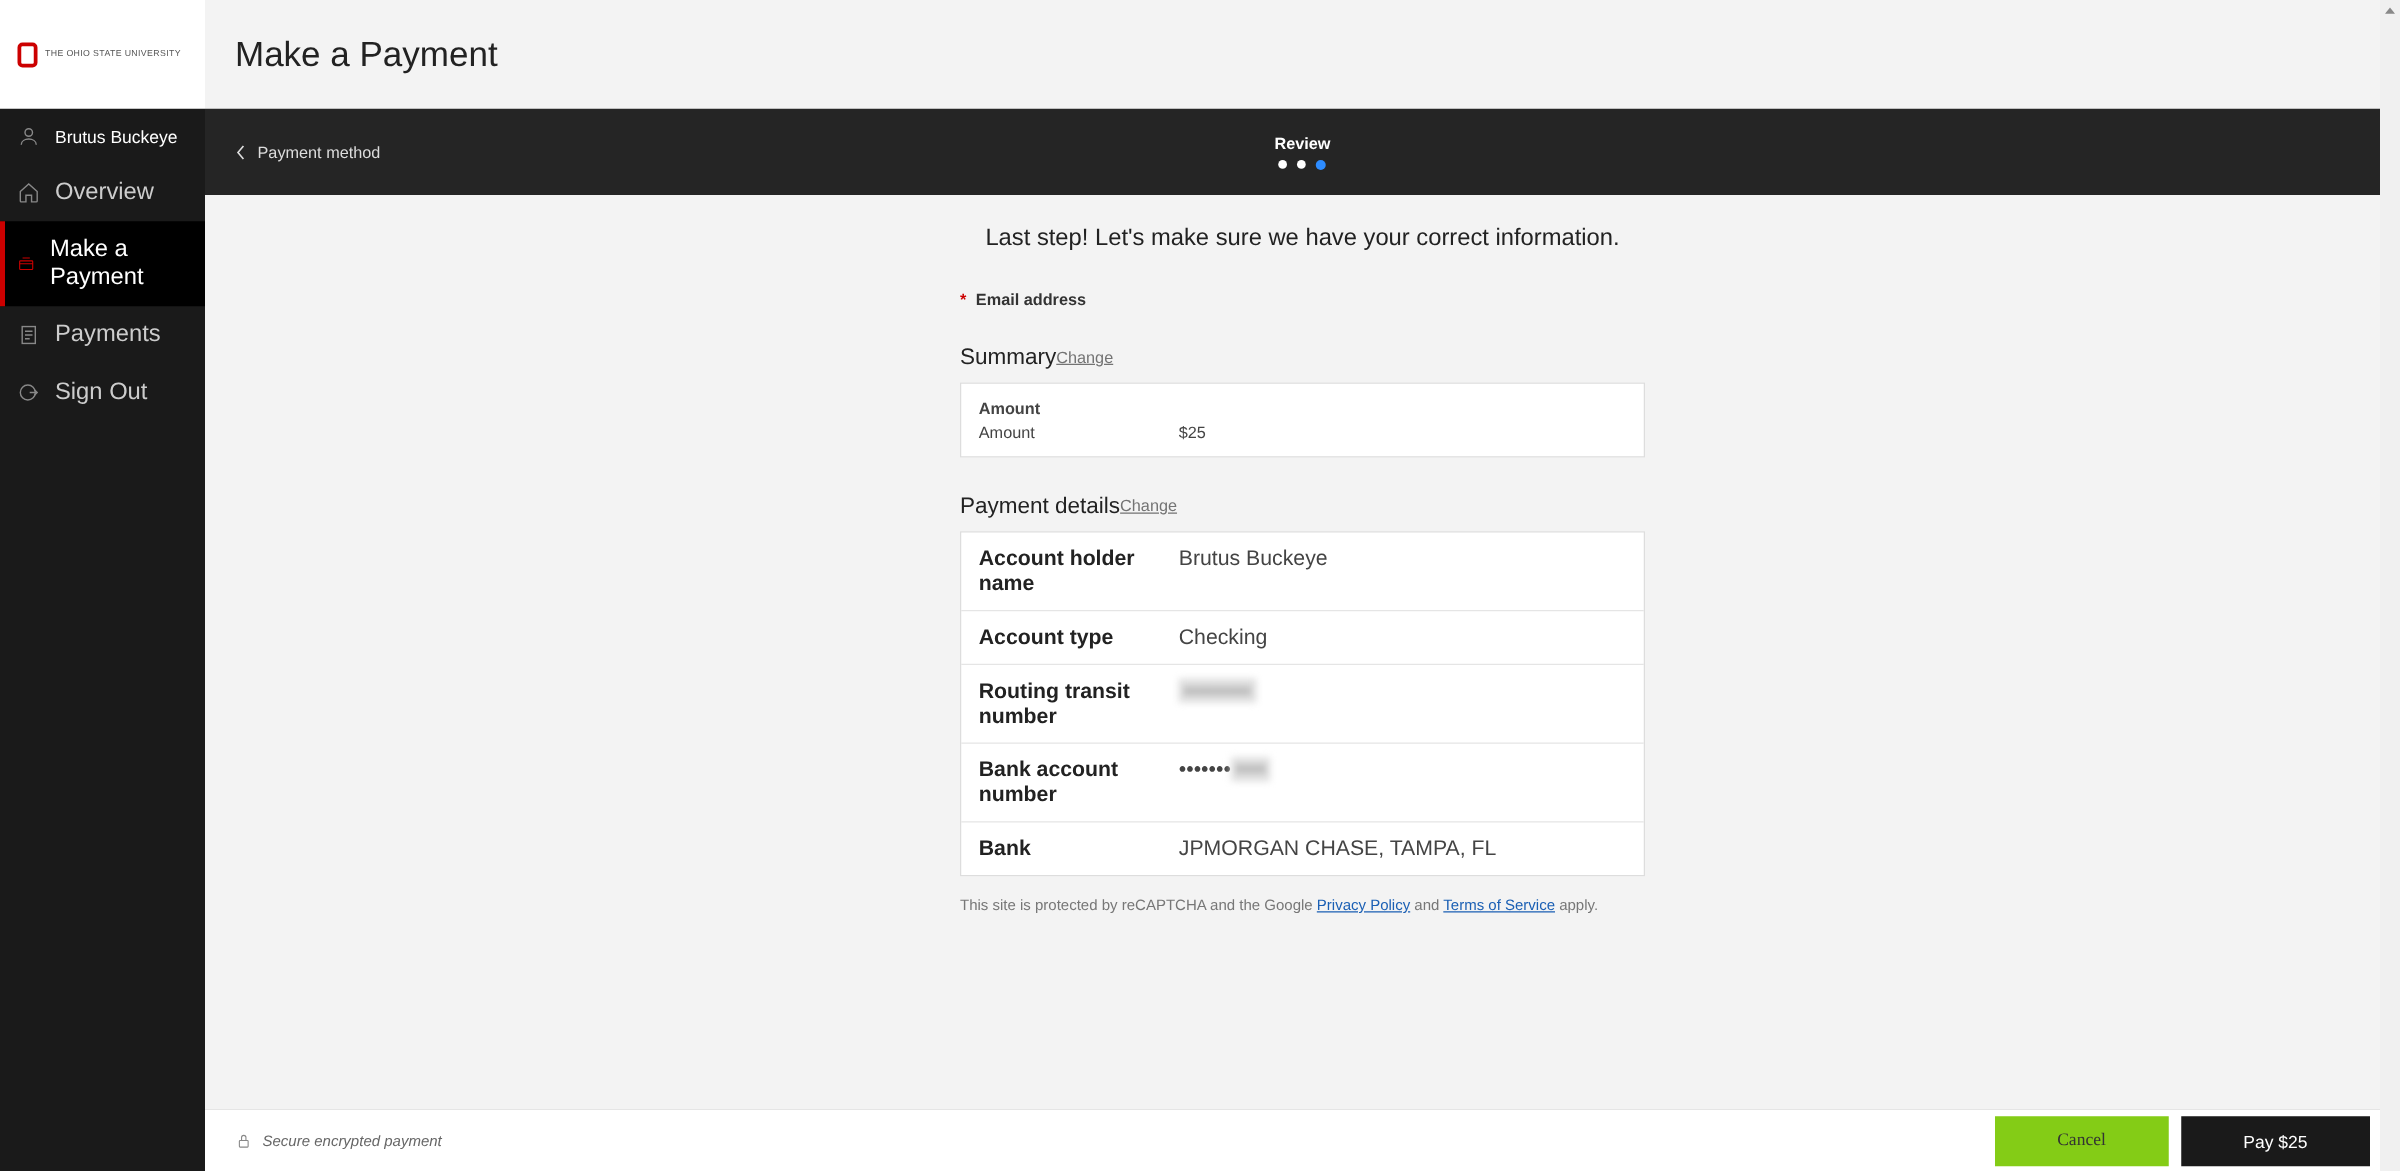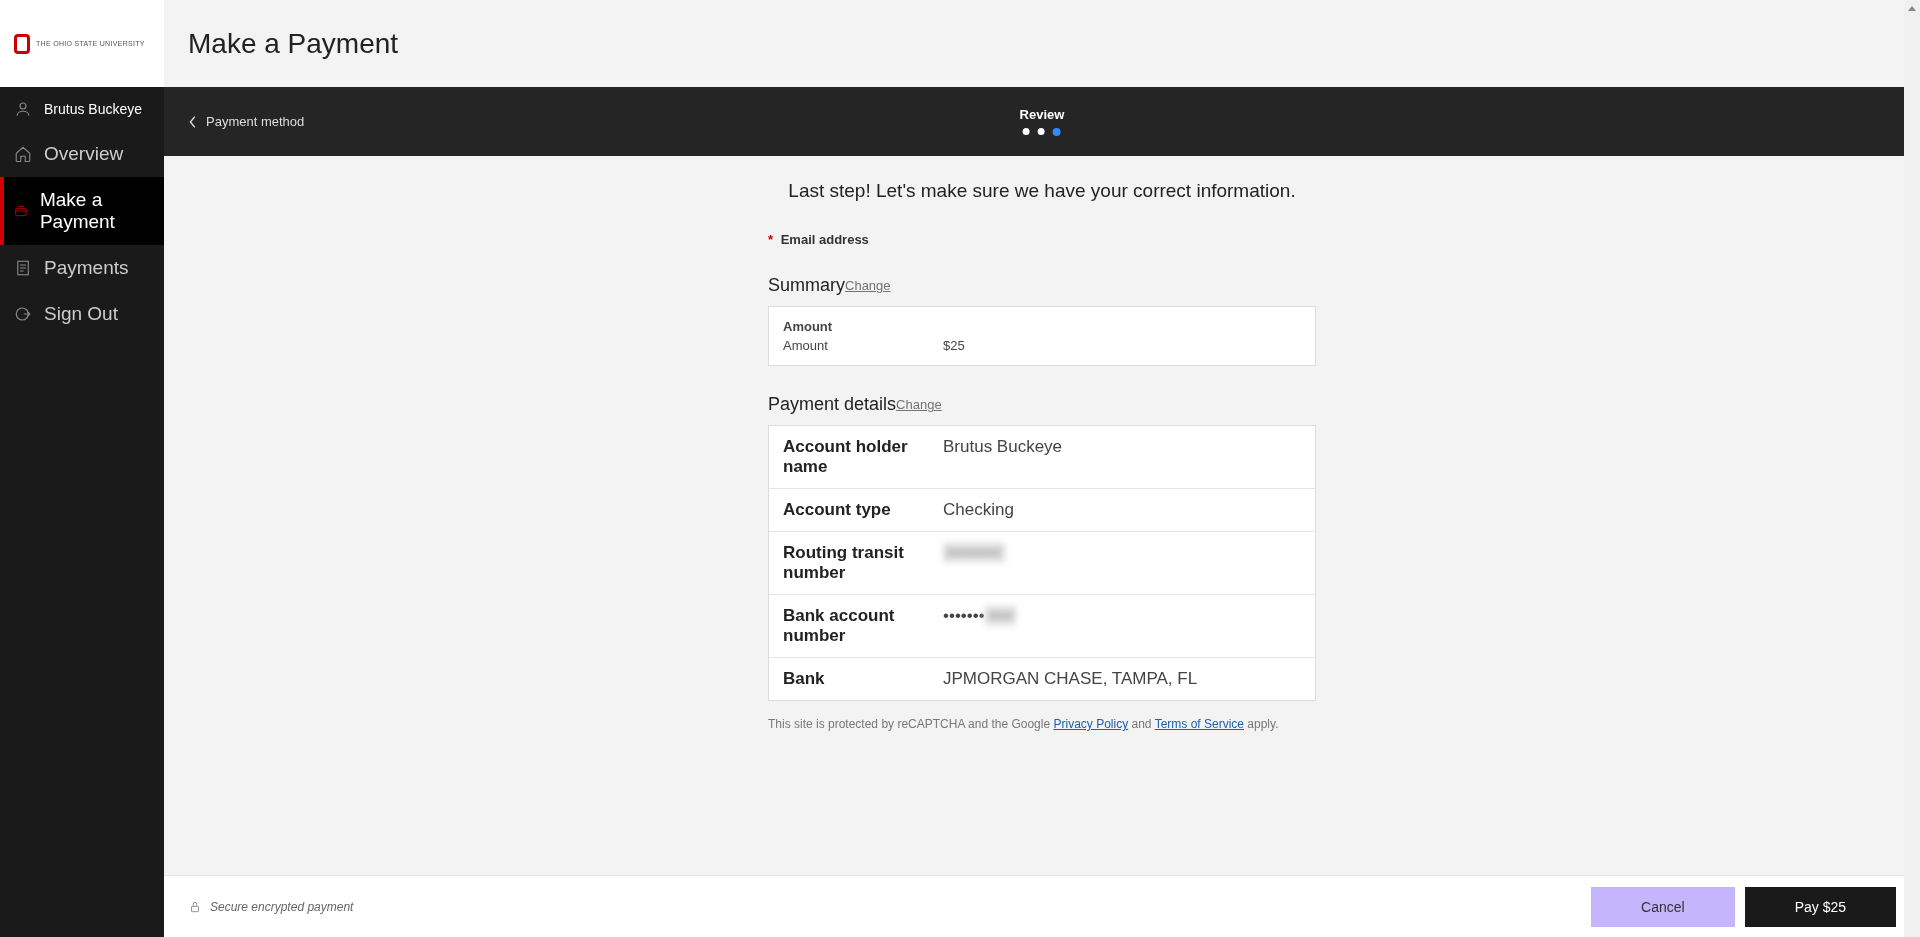--- a/index.html
+++ b/index.html
@@ -53,26 +53,26 @@
 .info-val { color: #444; }
 .sub-label { font-size: 13px; color: #444; padding: 12px 14px 0 14px; }
 .sub-row { display: flex; padding: 4px 14px 12px 14px; font-size: 13px; }
 .sub-row .info-key { font-weight: normal; color: #444; }
 .blurred { filter: blur(3px); background: #ddd; color: #999; padding: 0 4px; }
 
 .legal { font-size: 12px; color: #777; margin-top: 16px; }
 .legal a { color: #1a5fb4; text-decoration: underline; }
 
 
-.footer { position: fixed; bottom: 0; left: 164px; right: 0; background: #fff; border-top: 1px solid #e5e5e5; height: 62px; display: flex; align-items: center; padding: 0 24px; }
+.footer { position: fixed; bottom: 0; left: 164px; right: 0; background: #fff; border-top: 1px solid #e5e5e5; height: 50px; display: flex; align-items: center; padding: 0 24px; }
 .secure { display: flex; align-items: center; font-size: 12px; font-style: italic; color: #666; }
 .secure svg { width: 14px; height: 14px; margin-right: 8px; stroke: #888; fill: none; }
 .footer-btns { margin-left: auto; display: flex; gap: 10px; }
 .btn { padding: 12px 50px; font-size: 14px; border: none; cursor: pointer; }
-.btn-cancel { background: #c4b5fd; color: #333; }
+.btn-cancel { background: #84cc16; color: #333; font-family: Liberation Serif, serif; }
 .btn-pay { background: #1a1a1a; color: #fff; }
 
 .scrollbar-track { position: fixed; right: 0; top: 0; width: 16px; height: 100%; background: #f0f0f0; }
 .scrollbar-arrow { width: 16px; height: 16px; background: #f0f0f0; display: flex; align-items: center; justify-content: center; }
 .scrollbar-arrow::before { content: ''; border-left: 4px solid transparent; border-right: 4px solid transparent; }
 .scrollbar-arrow.up::before { border-bottom: 5px solid #888; }
 </style>
 </head>
 <body>
 

